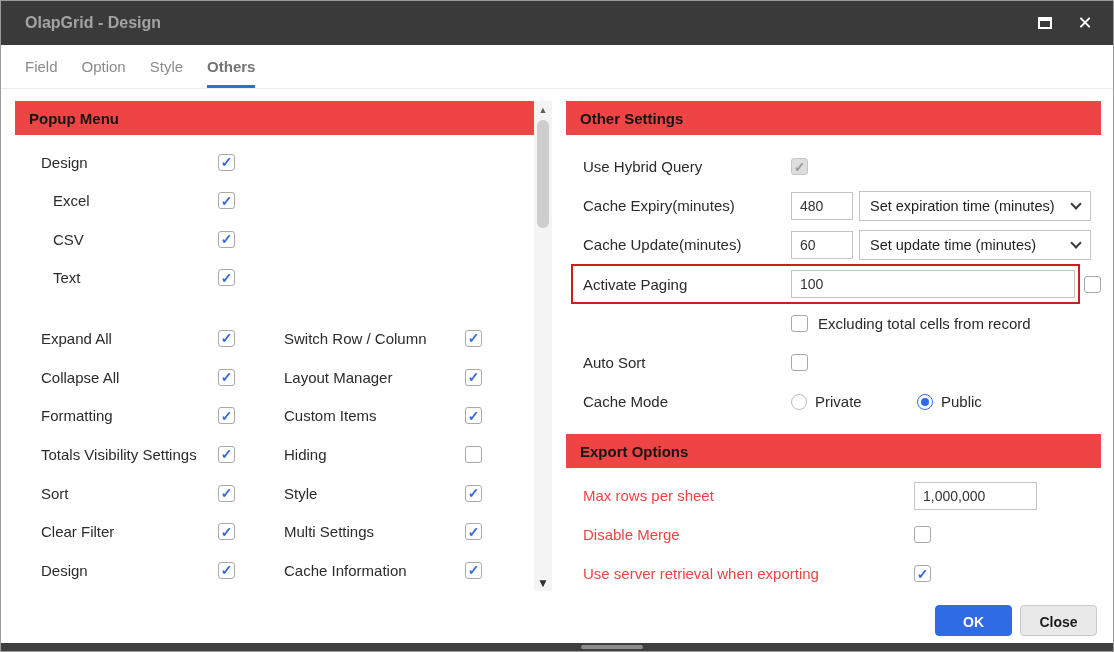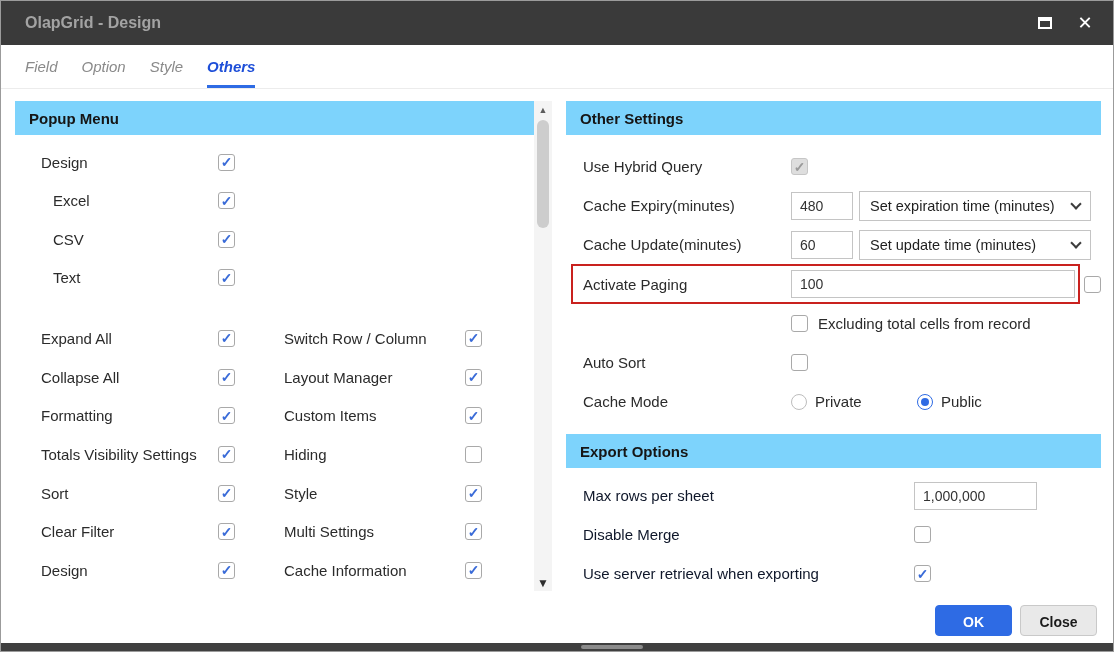--- a/index.html
+++ b/index.html
@@ -9,25 +9,25 @@
   
   .titlebar { position:absolute; top:0; left:0; right:0; height:44px; background:#3a3a3a; display:flex; align-items:center; padding:0 18px 0 24px; }
   .title { color:#a3a3a3; font-weight:bold; font-size:16px; flex:1; }
   .tb-buttons { display:flex; align-items:center; gap:20px; }
   .tb-btn { color:#ffffff; cursor:pointer; display:flex; align-items:center; justify-content:center; width:20px; height:20px; }
   .max-icon { display:inline-block; width:14px; height:12px; border:2px solid #ffffff; border-top-width:4px; }
   .close-glyph { font-size:18px; line-height:1; color:#ffffff; }
 
   
   .tabbar { position:absolute; top:44px; left:0; right:0; height:44px; background:#fff; border-bottom:1px solid #ececec; display:flex; padding-left:24px; gap:24px; }
-  .tab { display:flex; align-items:center; font-size:15px; color:#8a8a8a; cursor:pointer; border-bottom:3px solid transparent; padding-top:2px;font-style:italic; }
-  .tab.active { color:#1d4ed8; font-weight:bold; border-bottom-color:#2e6be4;text-align:right; }
-
-  
-  .section-header { height:34px; background:#7dd3fc; display:flex; align-items:center; padding-left:14px; font-weight:bold; font-size:15px; color:#151515; }
+  .tab { display:flex; align-items:center; font-size:15px; color:#8a8a8a; cursor:pointer; border-bottom:3px solid transparent; padding-top:2px; }
+  .tab.active { color:#737373; font-weight:bold; border-bottom-color:#2e6be4;text-align:right; }
+
+  
+  .section-header { height:34px; background:#ef4444; display:flex; align-items:center; padding-left:14px; font-weight:bold; font-size:15px; color:#151515; }
 
   
   .left-panel { position:absolute; left:14px; top:100px; width:519px; }
   .pm-export { padding-top:8px; }
   .pm-row { display:grid; grid-template-columns:177px 17px; align-items:center; height:38.5px; padding-left:26px; }
   .pm-row2 { display:grid; grid-template-columns:177px 66px 181px 17px; align-items:center; height:38.7px; padding-left:26px; }
   .pm-label { font-size:15px; color:#2b2b2b; }
   .pm-label.indent { padding-left:12px; }
   .pm-gap { height:22px; }
 
@@ -60,21 +60,21 @@
   .rs-row.paging { padding-left:5px; height:40px; }
   .highlight-box { display:flex; align-items:center; border:2px solid #c9211e; height:40px; width:519px; }
   .highlight-box .rs-label { padding-left:10px; width:218px; }
   .rs-row.excl { padding-left:225px; gap:10px; }
   .excl-label { font-size:15px; color:#2b2b2b; }
   .radio-group { display:flex; align-items:center; }
   .radio-opt { display:flex; align-items:center; gap:8px; }
   .radio-opt.first { width:126px; }
   .radio-label { font-size:15px; color:#2b2b2b; }
   .eo-rows { padding-top:8px; }
-  .eo-label { width:331px; font-size:15px; color:#0f172a; }
+  .eo-label { width:331px; font-size:15px; color:#ef4444; }
   .eo-header { margin-top:13px; }
 
   
   .footer { position:absolute; top:604px; right:16px; display:flex; gap:8px; }
   .btn { height:31px; min-width:77px; border-radius:4px; font-family:"Liberation Sans", sans-serif; font-size:14px; font-weight:bold; cursor:pointer; padding:8px 16px; }
   .btn.ok { background:#2e6be4; border:1px solid #2e6be4; color:#ffffff; }
   .btn.close { background:#e9e9e9; border:1px solid #c9c9c9; color:#1b1b1b; }
 
   
   .bottom-strip { position:absolute; left:0; right:0; bottom:0; height:8px; background:#3f3f3f; }

